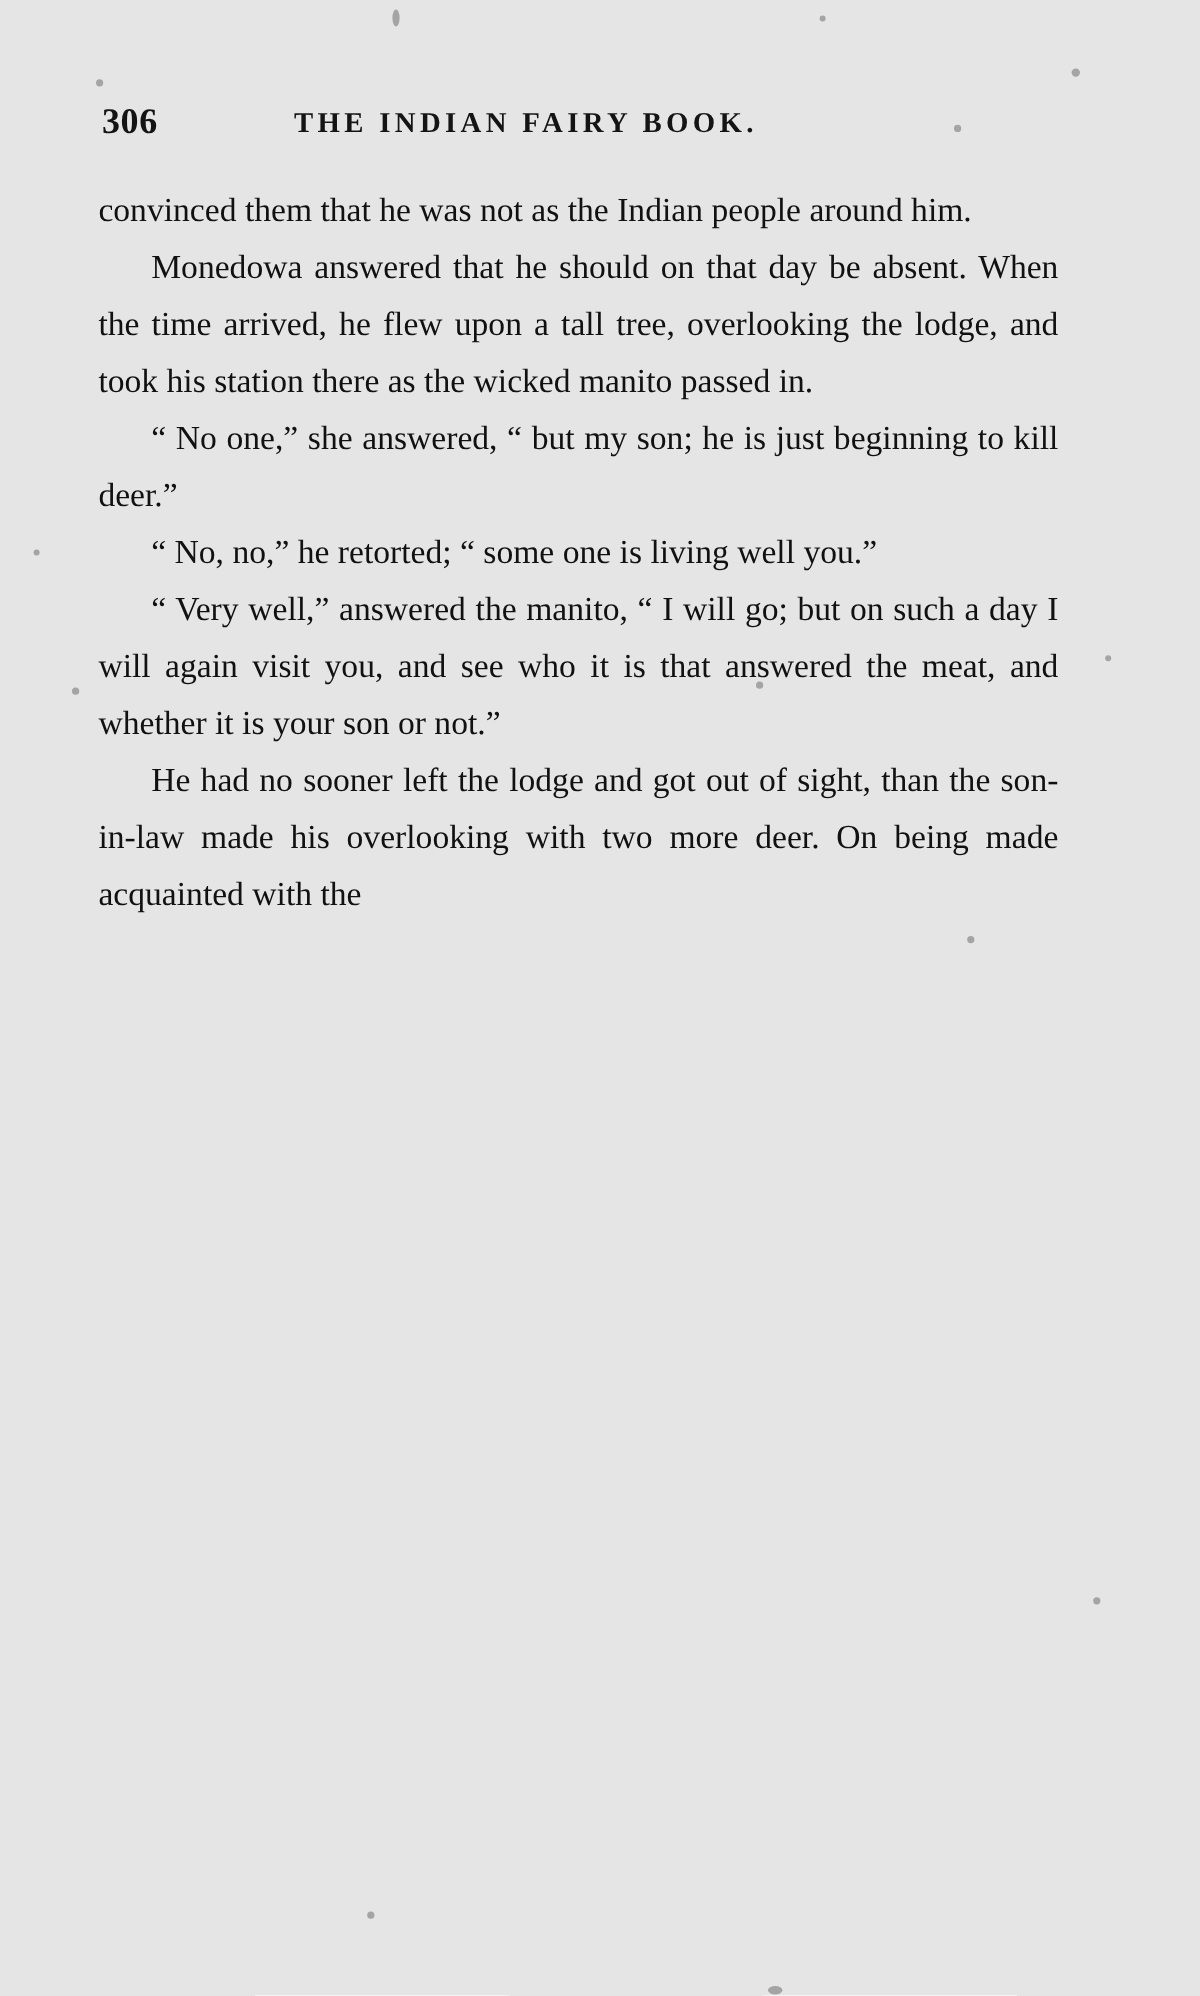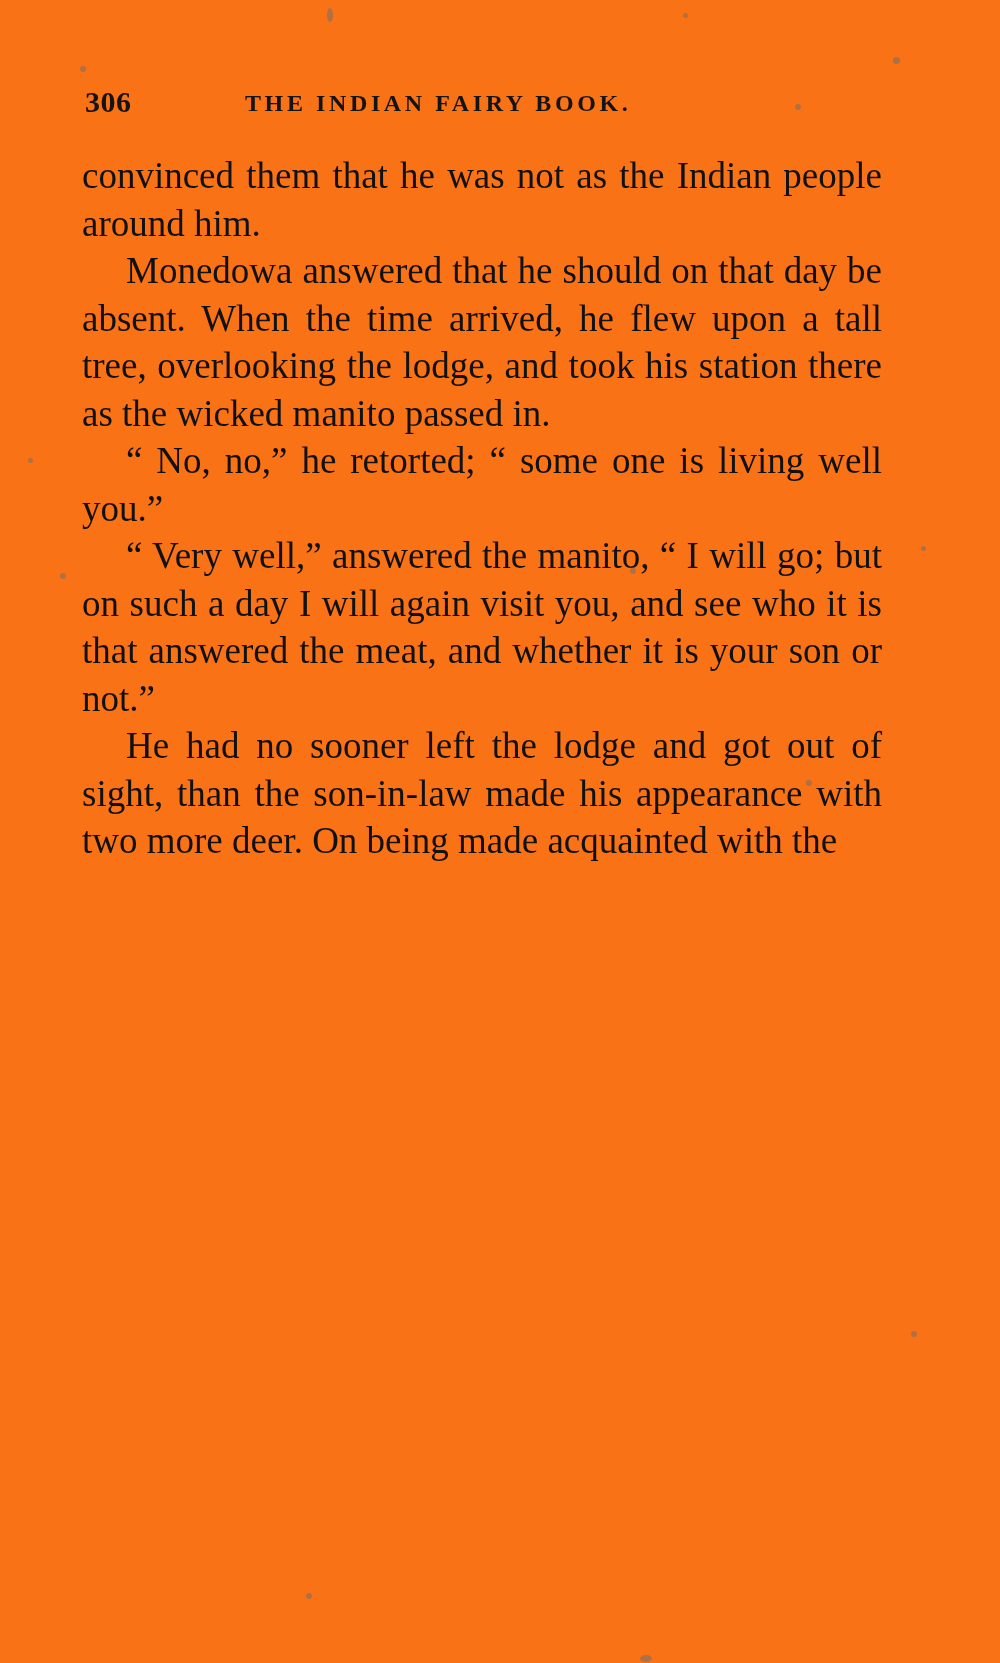--- a/index.html
+++ b/index.html
@@ -15,21 +15,21 @@
     color: #111111;
     overflow: hidden;
   }
 
   .page {
     position: absolute;
     top: 0;
     left: 0;
     width: 1000px;
     height: 1663px;
-    background: #f97316;
+    background: #e5e5e5;
   }
 
   
   .header {
     position: absolute;
     top: 85px;
     left: 85px;
     width: 790px;
     height: 46px;
   }
@@ -56,21 +56,21 @@
 
   
   .body-text {
     position: absolute;
     top: 152px;
     left: 82px;
     width: 800px;
   }
   .para {
     margin: 0 0 0 0;
-    font-size: 37px;
+    font-size: 28px;
     line-height: 47.5px;
     text-align: justify;
     text-justify: inter-word;
     color: #111111;
     hyphens: none;
   }
   .para.indent {
     text-indent: 44px;
   }
 
@@ -88,23 +88,24 @@
 <div class="page">
 
   <div class="header">
     <span class="page-number">306</span>
     <span class="running-title">THE INDIAN FAIRY BOOK.</span>
   </div>
 
   <div class="body-text">
     <p class="para">convinced them that he was not as the Indian people around him.</p>
     <p class="para indent">Monedowa answered that he should on that day be absent.  When the time arrived, he flew upon a tall tree, overlooking the lodge, and took his station there as the wicked manito passed in.</p>
+    <p class="para indent">“ No one,” she answered, “ but my son; he is just beginning to kill deer.”</p>
     <p class="para indent">“ No, no,” he retorted; “ some one is living well you.”</p>
     <p class="para indent">“ Very well,” answered the manito, “ I will go; but on such a day I will again visit you, and see who it is that answered the meat, and whether it is your son or not.”</p>
-    <p class="para indent">He had no sooner left the lodge and got out of sight, than the son-in-law made his appearance with two more deer.  On being made acquainted with the</p>
+    <p class="para indent">He had no sooner left the lodge and got out of sight, than the son-in-law made his overlooking with two more deer.  On being made acquainted with the</p>
   </div>
 
   <span class="speck" style="left:327px;  top:8px;   width:6px; height:14px;"></span>
   <span class="speck" style="left:683px;  top:13px;  width:5px; height:5px;"></span>
   <span class="speck" style="left:893px;  top:57px;  width:7px; height:7px;"></span>
   <span class="speck" style="left:80px;   top:66px;  width:6px; height:6px;"></span>
   <span class="speck" style="left:795px;  top:104px; width:6px; height:6px;"></span>
   <span class="speck" style="left:28px;   top:458px; width:5px; height:5px;"></span>
   <span class="speck" style="left:921px;  top:546px; width:5px; height:5px;"></span>
   <span class="speck" style="left:630px;  top:568px; width:6px; height:6px;"></span>

